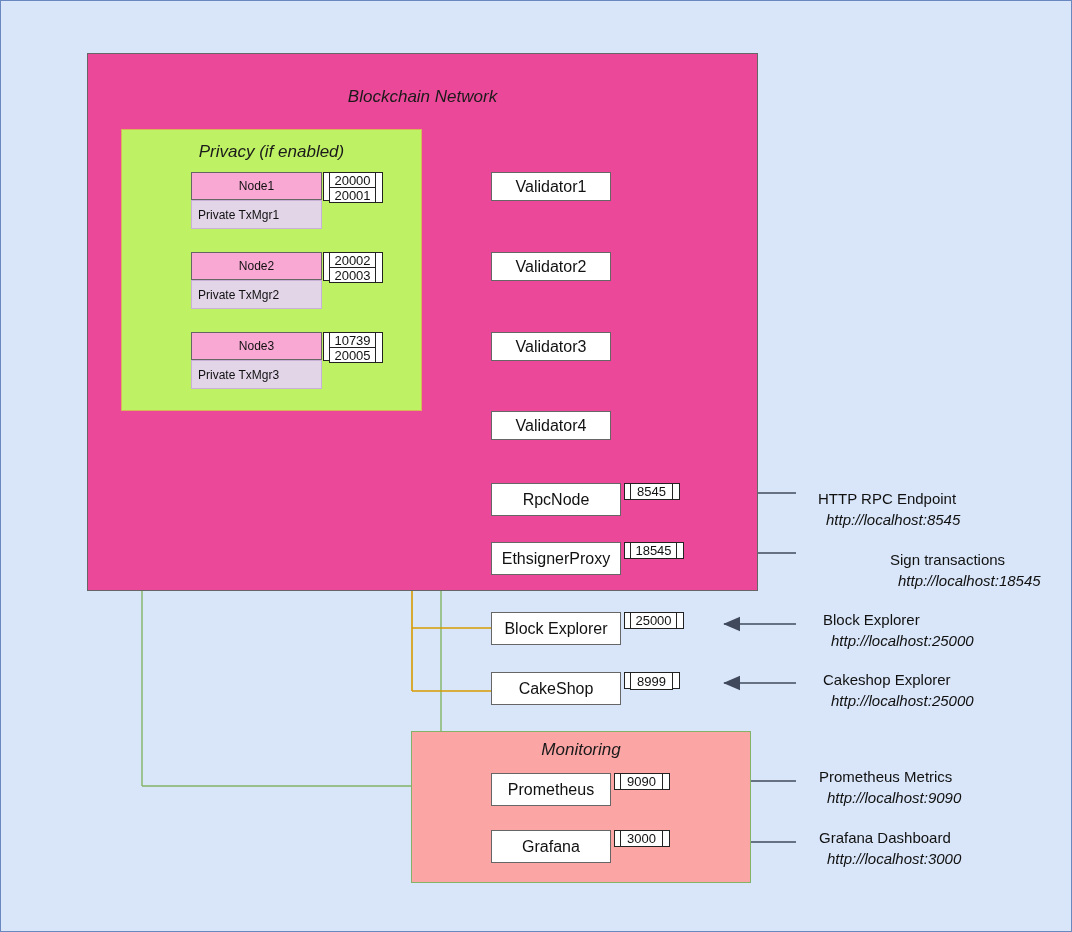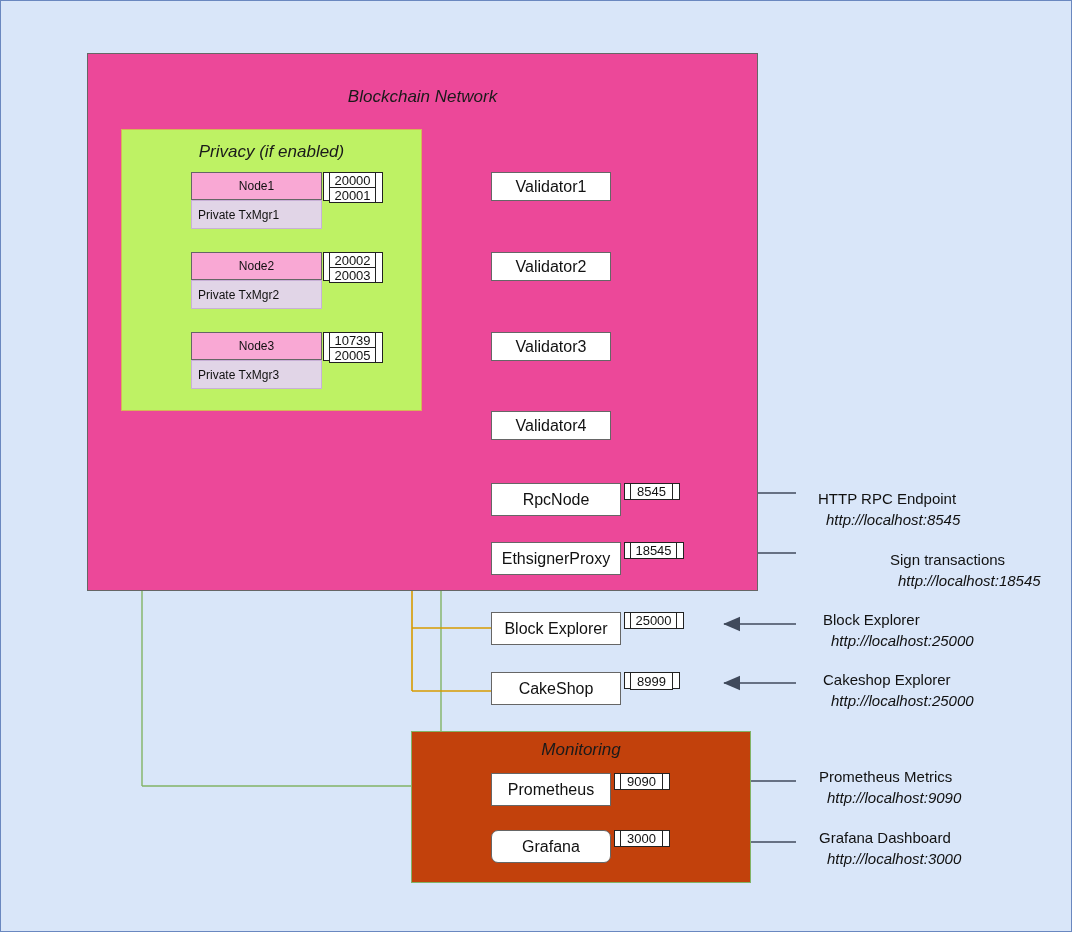--- a/index.html
+++ b/index.html
@@ -15,21 +15,21 @@
   
   .panel{position:absolute;box-sizing:border-box;}
   .panel-title{
     position:absolute;left:0;right:0;text-align:center;
     font-style:italic;font-size:17px;color:#1a1a1a;
   }
   #bc-panel{left:86px;top:52px;width:671px;height:538px;background:#ec4899;border:1.5px solid #666;}
   #bc-panel .panel-title{top:33px;}
   #privacy-panel{left:120px;top:128px;width:301px;height:282px;background:#bef264;border:1px solid #d6b656;}
   #privacy-panel .panel-title{top:12px;}
-  #monitoring-panel{left:410px;top:730px;width:340px;height:152px;background:#c2410c;border:1px solid #82b366;}
+  #monitoring-panel{left:410px;top:730px;width:340px;height:152px;background:#fca5a5;border:1px solid #82b366;}
   #monitoring-panel .panel-title{top:8px;}
 
   
   .node-group{position:absolute;}
   .node-main{
     position:absolute;box-sizing:border-box;
     background:#f9a8d4;border:1.5px solid #666;
     display:flex;align-items:center;justify-content:center;
     font-size:12px;color:#111;
   }
@@ -203,21 +203,21 @@
   <div class="svc" style="left:490px;top:671px;width:130px;height:33px;">CakeShop</div>
   <div class="port-cap" style="left:623px;top:671px;width:7px;height:17px;"></div>
   <div class="port" style="left:629px;top:671px;width:43px;height:18px;">8999</div>
   <div class="port-cap" style="left:671px;top:671px;width:8px;height:17px;"></div>
 
   <div class="svc" style="left:490px;top:772px;width:120px;height:33px;">Prometheus</div>
   <div class="port-cap" style="left:613px;top:772px;width:7px;height:17px;"></div>
   <div class="port" style="left:619px;top:772px;width:43px;height:17px;">9090</div>
   <div class="port-cap" style="left:661px;top:772px;width:8px;height:17px;"></div>
 
-  <div class="svc" style="left:490px;top:829px;width:120px;height:33px;border-radius:7px;">Grafana</div>
+  <div class="svc" style="left:490px;top:829px;width:120px;height:33px;">Grafana</div>
   <div class="port-cap" style="left:613px;top:829px;width:7px;height:17px;"></div>
   <div class="port" style="left:619px;top:829px;width:43px;height:17px;">3000</div>
   <div class="port-cap" style="left:661px;top:829px;width:8px;height:17px;"></div>
 
   <div class="annot" style="left:817px;top:487px;">
     <span>HTTP RPC Endpoint</span>
     <span class="url">http://localhost:8545</span>
   </div>
   <div class="annot" style="left:857px;top:548px;margin-left:32px;">
     <span>Sign transactions</span>

